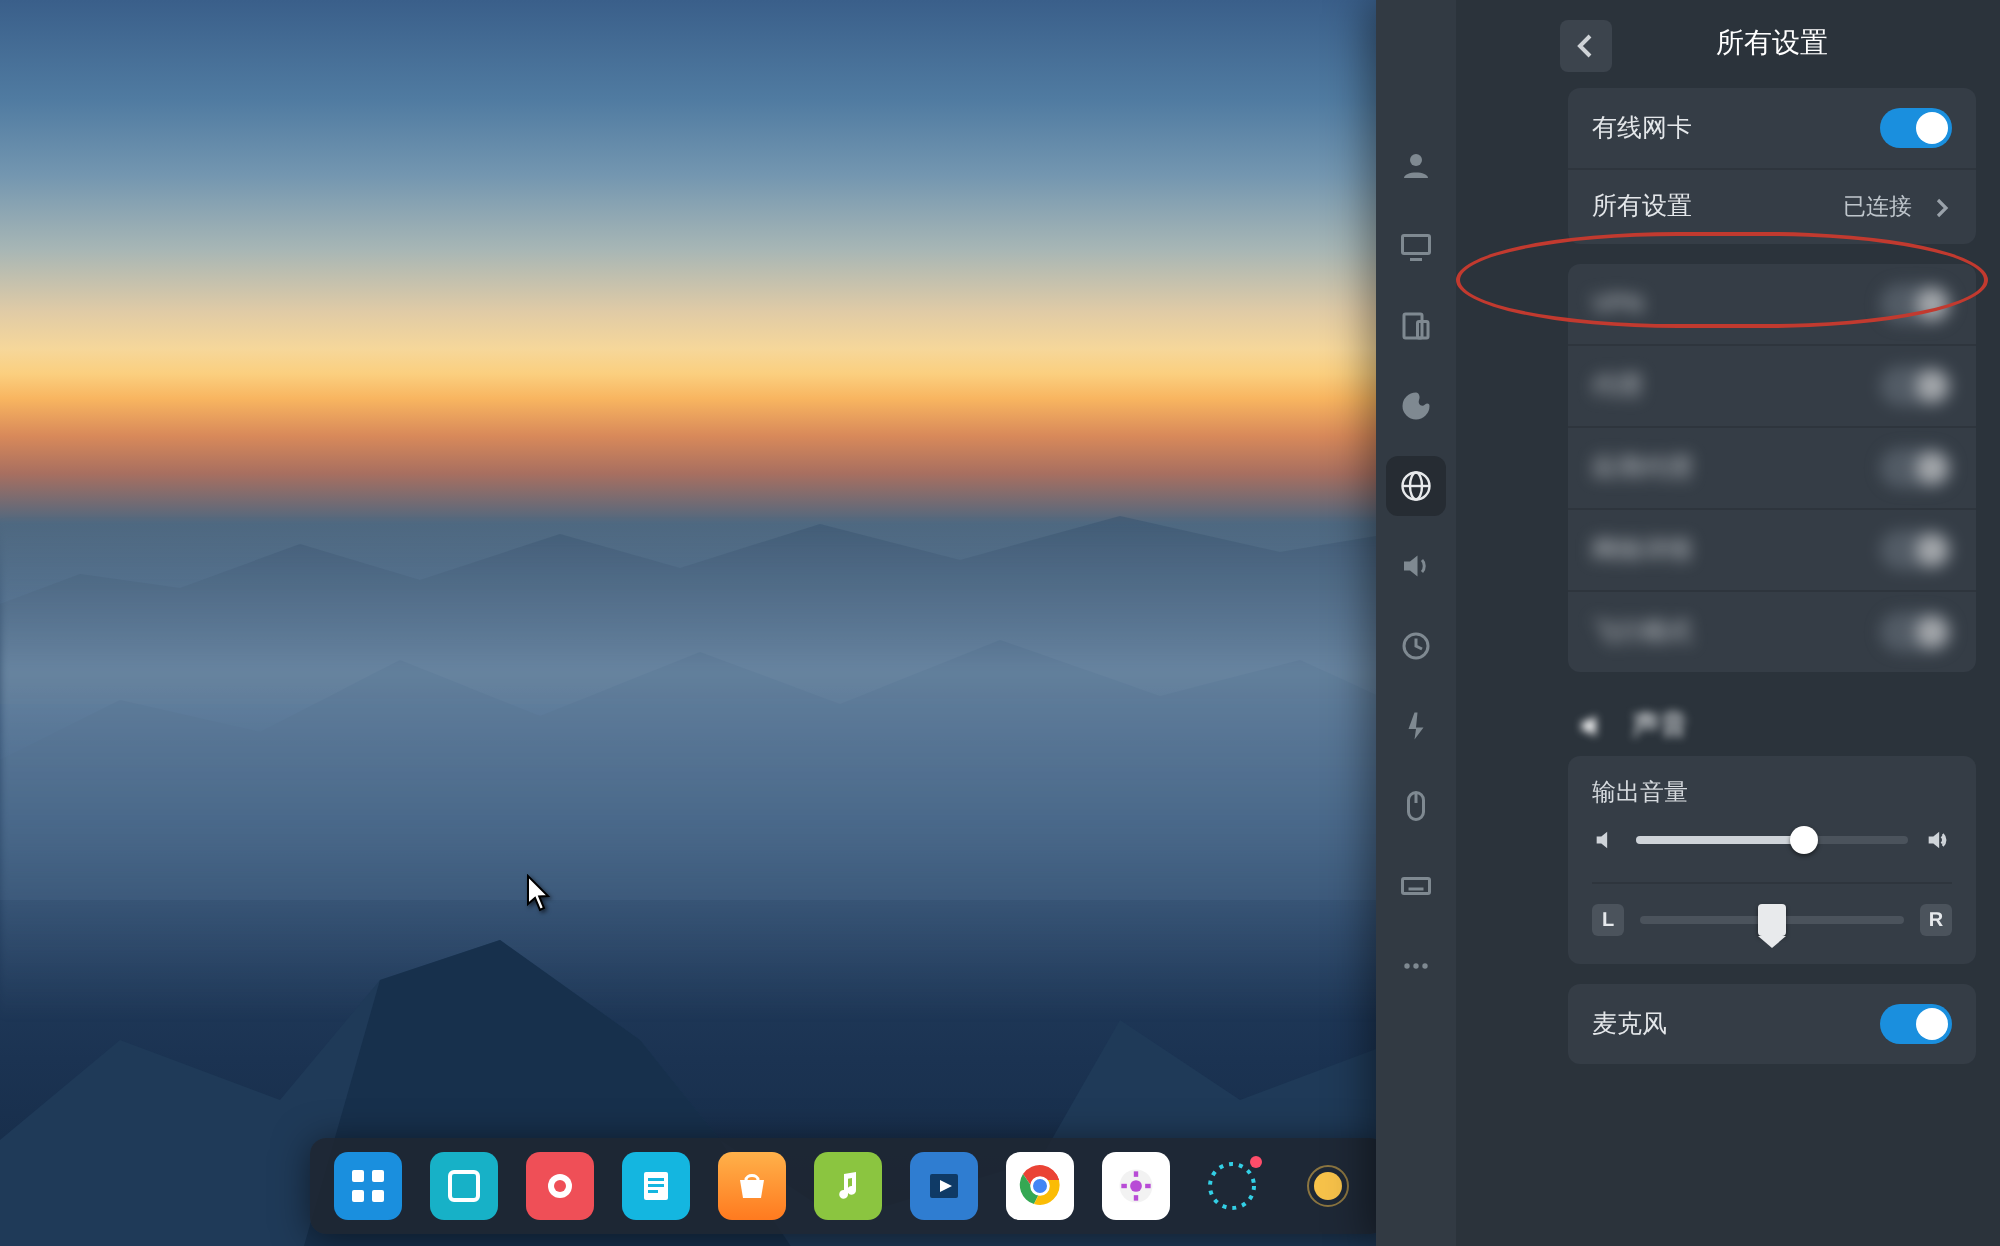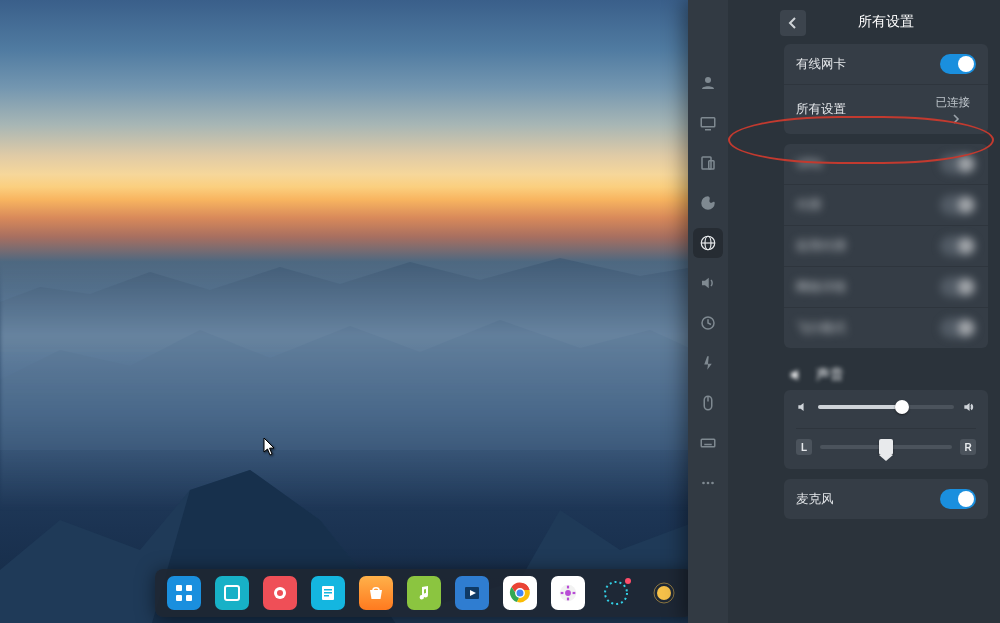--- a/index.html
+++ b/index.html
@@ -269,21 +269,21 @@
 
 
     <div class="content">
       <div class="card" style="position:relative;">
         <div class="row">
           <span class="row-label">有线网卡</span>
           <div class="toggle"></div>
         </div>
         <div class="row clickable">
           <span class="row-label">所有设置</span>
-          <span style="display:flex;align-items:center;gap:4px;flex-direction:column;">
+          <span style="display:flex;align-items:center;gap:4px;">
             <span class="status">已连接</span>
             <span class="chev">
                 <svg width="10" height="10" viewBox="0 0 10 10">
                   <path d="M3,1 L7,5 L3,9" fill="none" stroke="currentColor" stroke-width="1.6"></path>
                 </svg>
               </span>
           </span>
         </div>
       </div>
 
@@ -312,20 +312,21 @@
 
       <div class="spacer-row">
         <svg class="ic" viewBox="0 0 24 24" fill="#fff">
             <path d="M4,9 L8,9 L13,5 L13,19 L8,15 L4,15 Z"></path>
           </svg>
         <span>声音</span>
       </div>
 
       <div class="card">
         <div class="slider-block">
+          <div class="slider-title">输出音量</div>
           <div class="slider-line">
             <span class="sl-ic">
                 <svg width="14" height="14" viewBox="0 0 24 24" fill="currentColor">
                   <path d="M4,9 L8,9 L13,5 L13,19 L8,15 L4,15 Z"></path>
                 </svg>
               </span>
             <div class="track">
               <div class="fill" style="width:62%"></div>
               <div class="thumb" style="left:62%"></div>
             </div>

